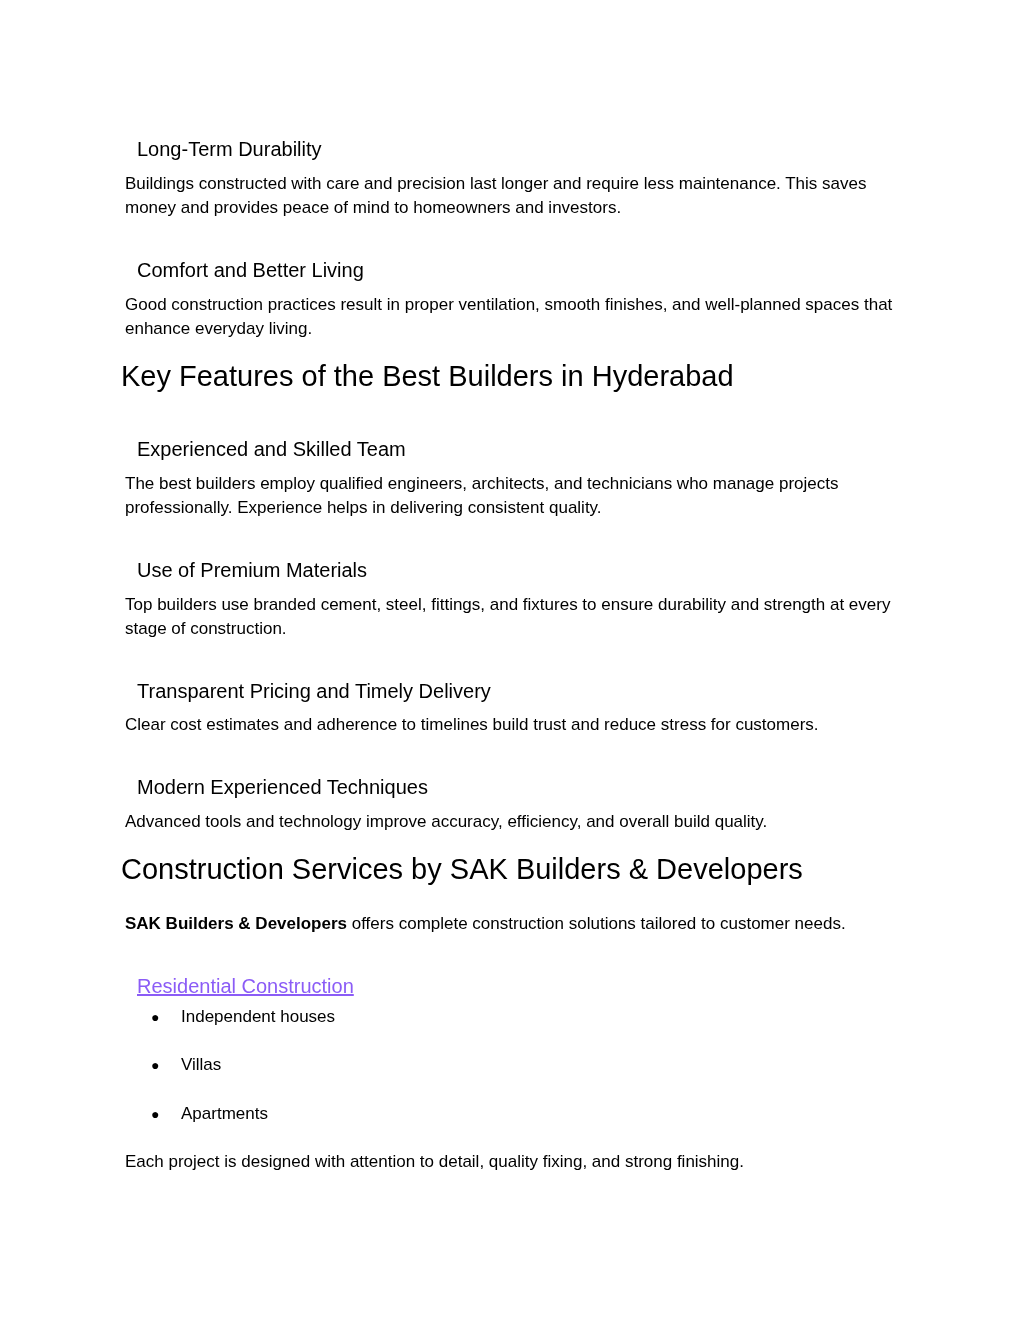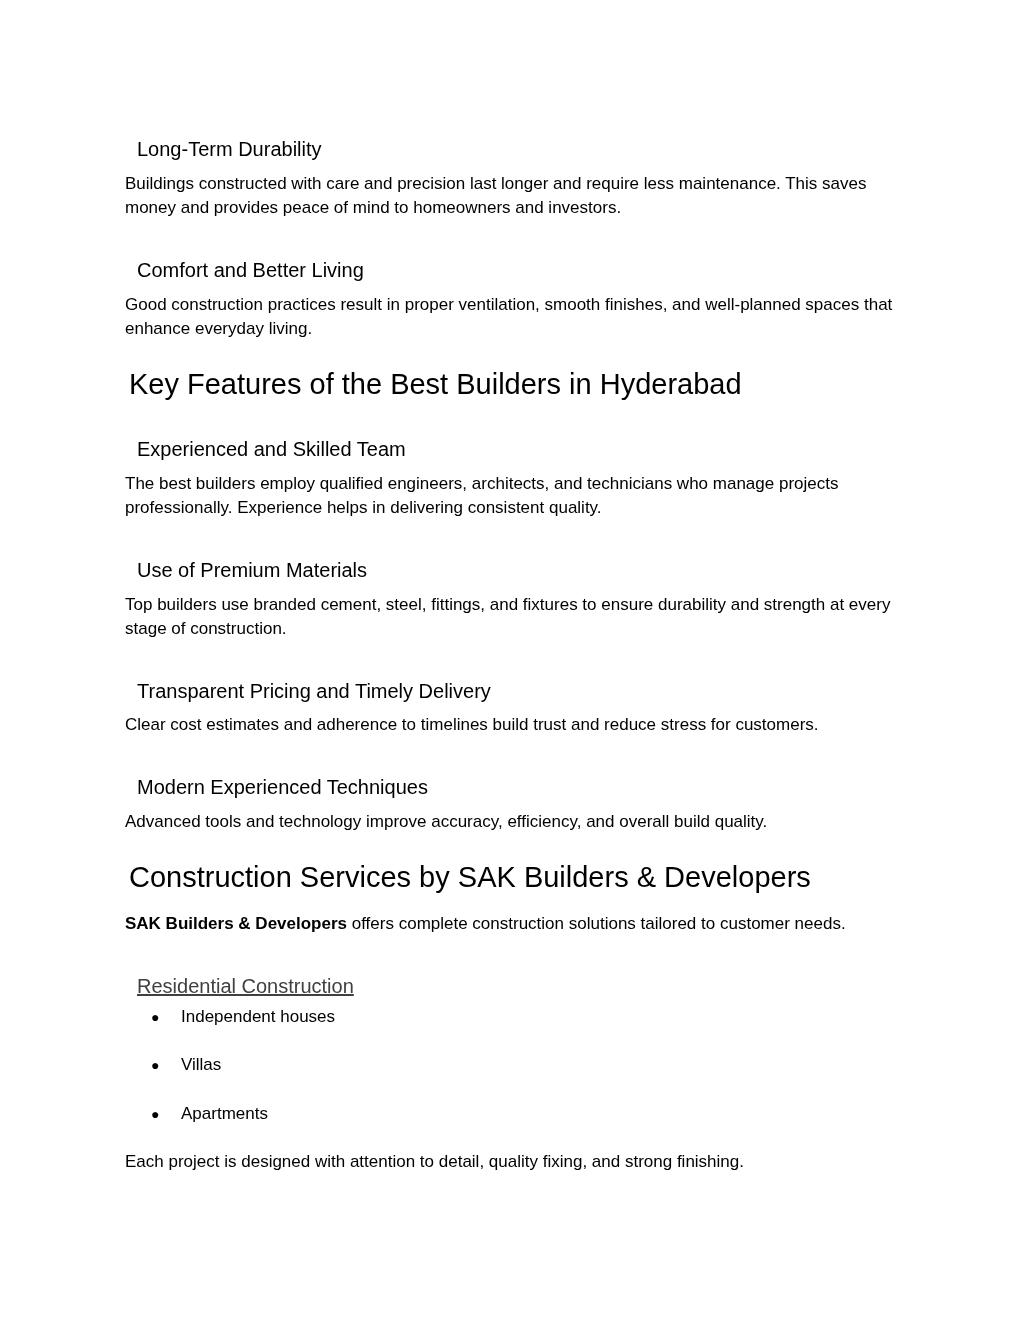--- a/index.html
+++ b/index.html
@@ -1,20 +1,20 @@
 <!DOCTYPE html>
 <html><head>
 <meta charset="utf-8">
 <style>
   html, body { margin: 0; padding: 0; background: #ffffff; }
   body { width: 1024px; height: 1325px; position: relative; overflow: hidden;
          font-family: "Liberation Sans", sans-serif; color: #000; }
   .page { position: absolute; left: 121px; top: 0; width: 790px; }
   .h3 { position: absolute; left: 0; font-size: 20px; font-weight: normal; margin: 16px; white-space: nowrap; line-height: 24px; }
-  .h2 { position: absolute; left: 0; font-size: 29px; font-weight: normal; margin: 8px; white-space: nowrap; line-height: 34px; font-weight: 500; }
+  .h2 { position: absolute; left: 0; font-size: 29px; font-weight: normal; margin: 0; white-space: nowrap; line-height: 34px; font-weight: 500; }
   .p { position: absolute; left: 0; font-size: 17px; line-height: 24px; margin: 4px; width: 790px; }
   .link { color: #1155cc; text-decoration: underline; cursor: pointer; }
   .bullet { position: absolute; left: 30px; font-size: 17px; line-height: 24px; white-space: nowrap; }
   .bullet .dot { display: inline-block; width: 30px; font-size: 14px; }
   .bold { font-weight: bold; }
 </style>
 </head>
 <body>
 
 <div class="page">
@@ -36,21 +36,21 @@
   <h3 class="h3" style="top:663px">Transparent Pricing and Timely Delivery</h3>
   <p class="p" style="top:709px">Clear cost estimates and adherence to timelines build trust and reduce stress for customers.</p>
 
   <h3 class="h3" style="top:759px">Modern Experienced Techniques</h3>
   <p class="p" style="top:806px">Advanced tools and technology improve accuracy, efficiency, and overall build quality.</p>
 
   <h2 class="h2" style="top:852px">Construction Services by SAK Builders &amp; Developers</h2>
 
   <p class="p" style="top:908px"><span class="bold">SAK Builders &amp; Developers</span><span> offers complete construction solutions tailored to customer needs.</span></p>
 
-  <h3 class="h3" style="top:958px"><a class="link" style="color: #404040;">Residential Construction</a></h3>
+  <h3 class="h3" style="top:958px"><a class="link" style="color: #8b5cf6;">Residential Construction</a></h3>
 
   <div class="bullet" style="top:1005px"><span class="dot">●</span><span>Independent houses</span></div>
   <div class="bullet" style="top:1053px"><span class="dot">●</span><span>Villas</span></div>
   <div class="bullet" style="top:1102px"><span class="dot">●</span><span>Apartments</span></div>
 
   <p class="p" style="top:1146px">Each project is designed with attention to detail, quality fixing, and strong finishing.</p>
 
 </div>
 
 </body></html>

